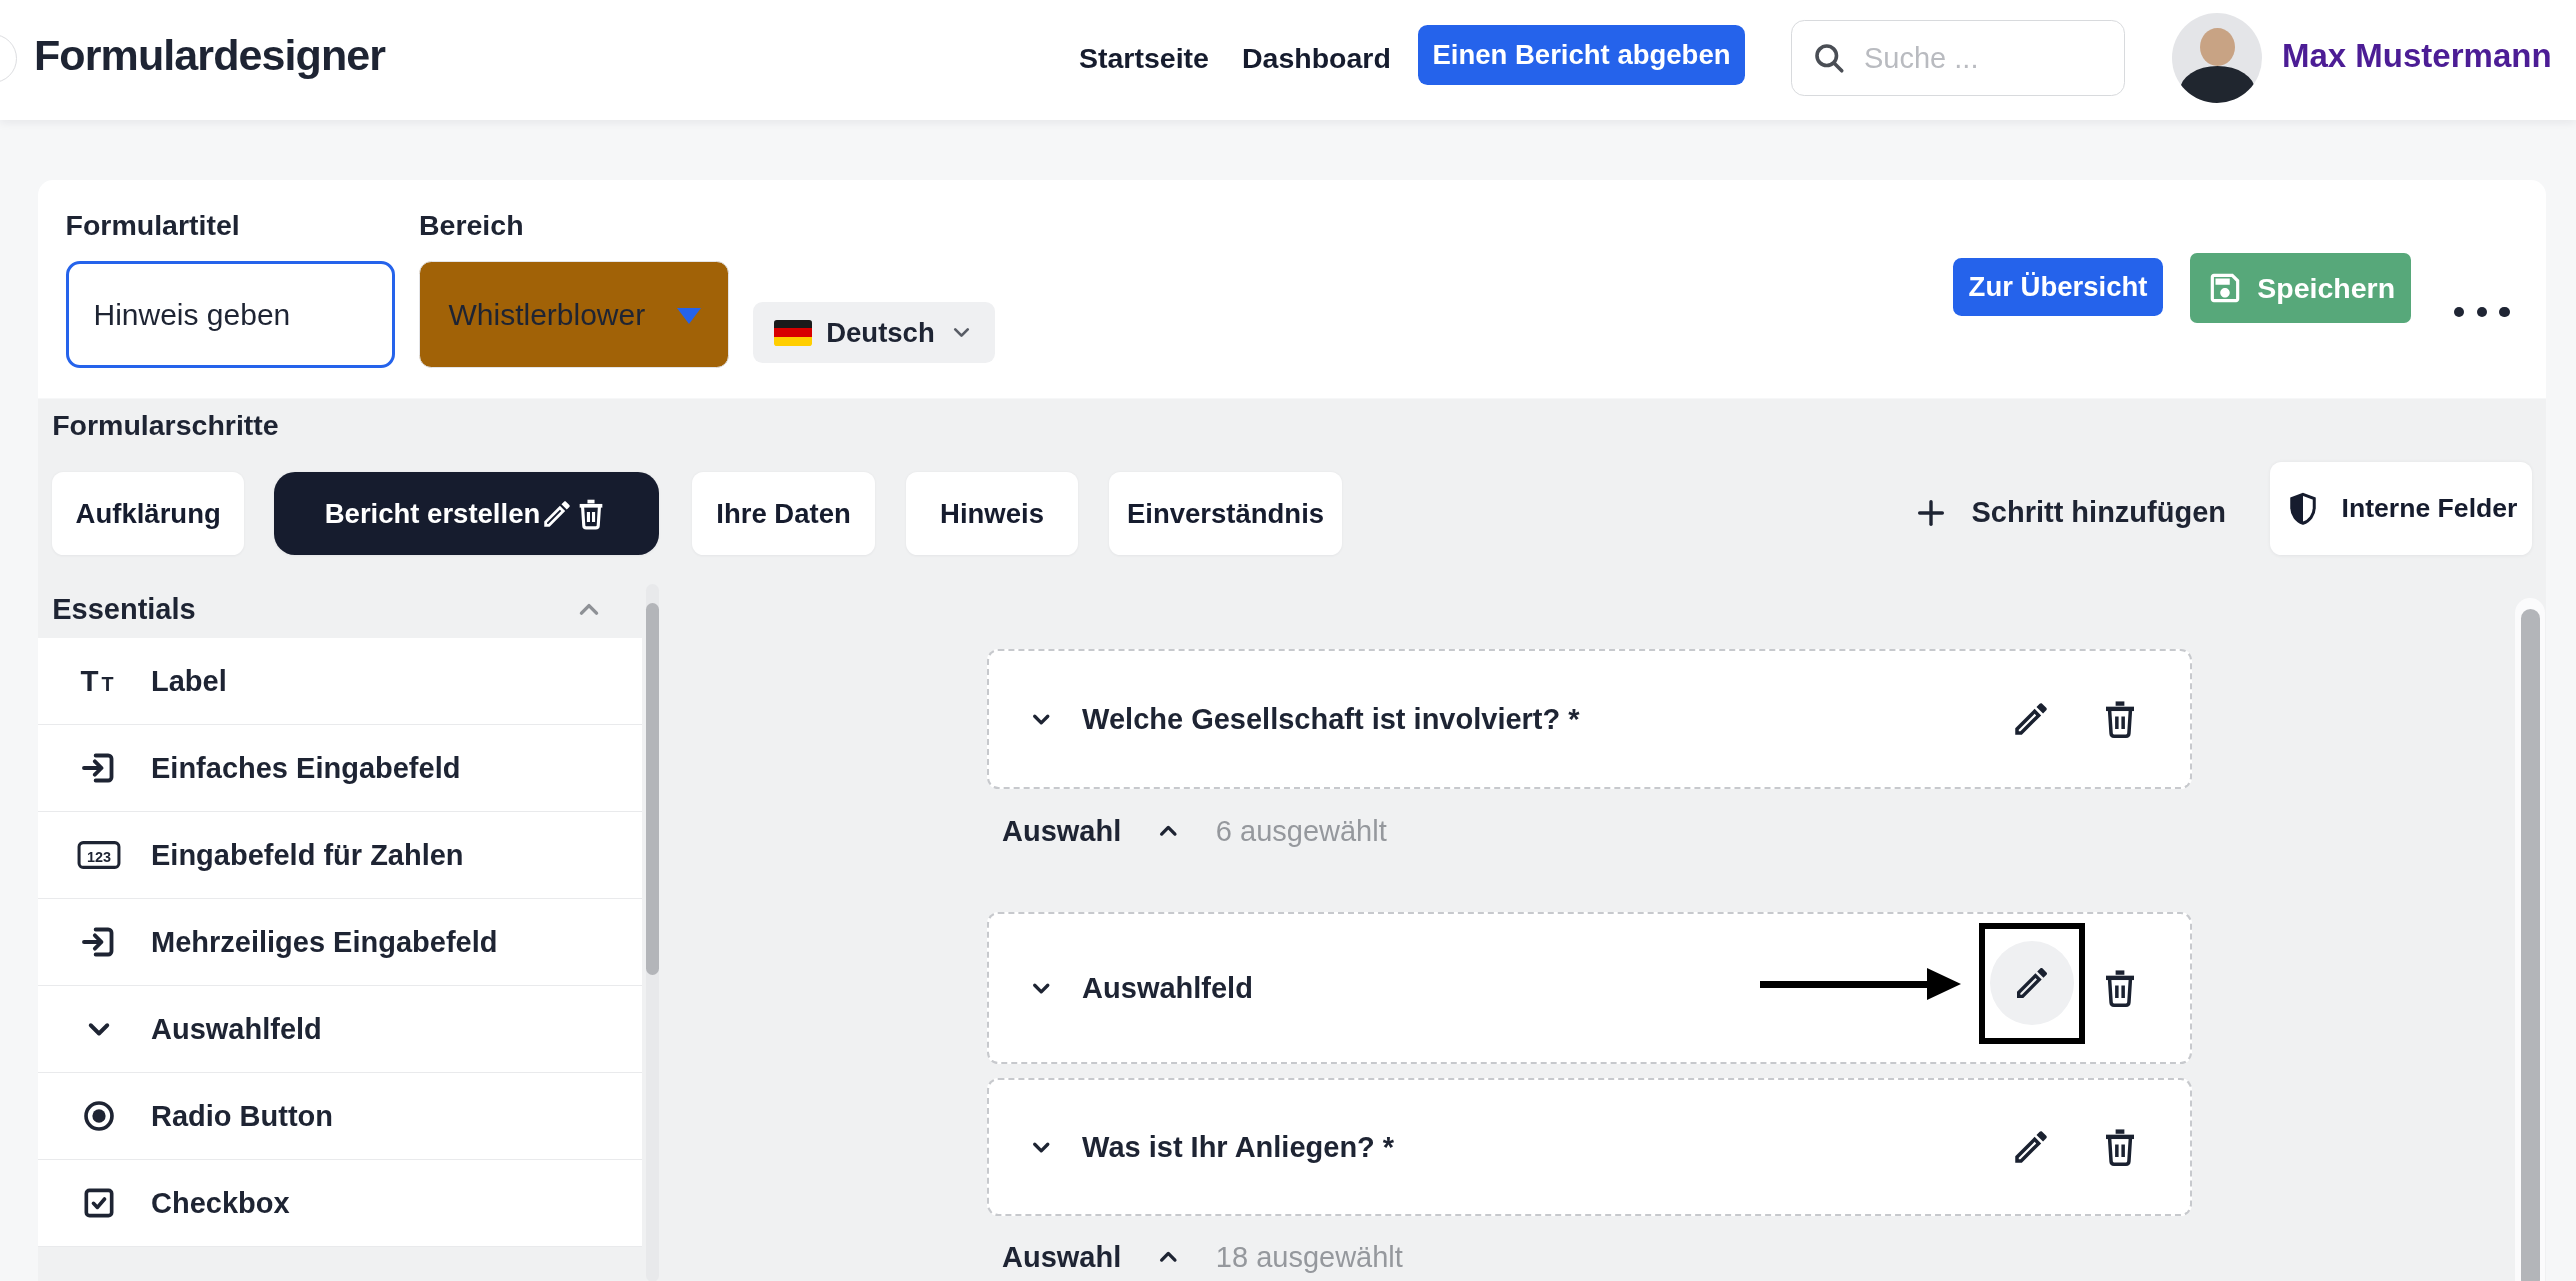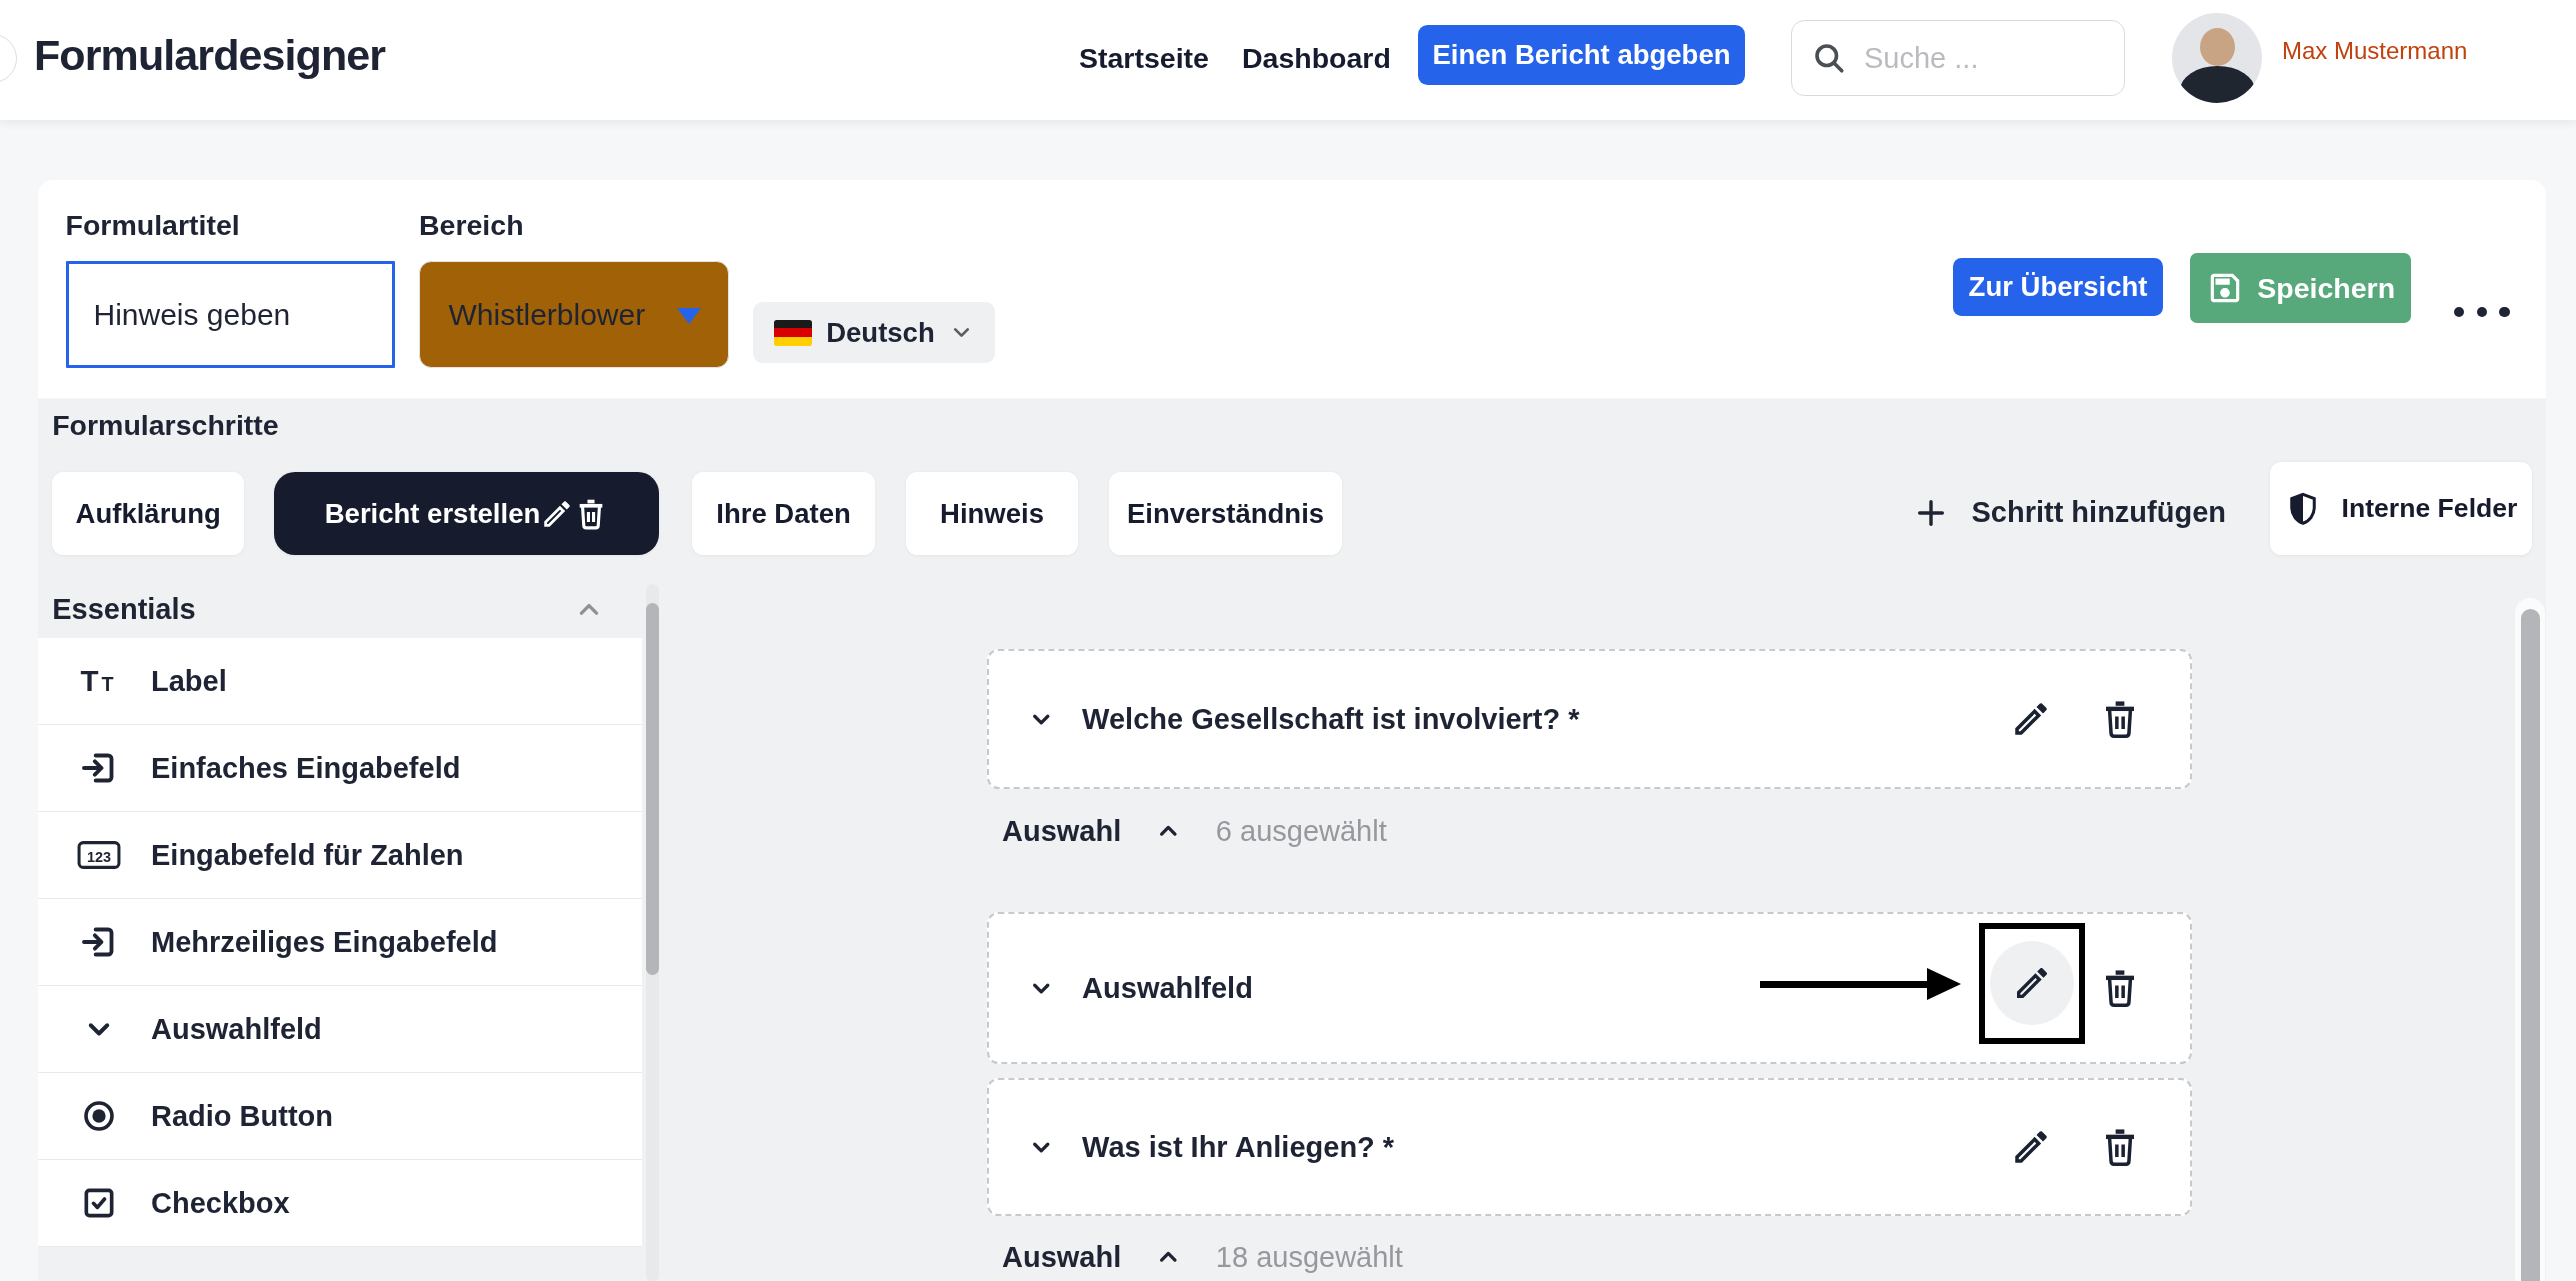--- a/index.html
+++ b/index.html
@@ -57,33 +57,33 @@
   .avatar .head {
     position:absolute; left:27.5px; top:15px; width:35px; height:38px;
     border-radius:50%; background:#c8a384;
   }
   .avatar .body {
     position:absolute; left:7.6px; top:53px; width:75px; height:49px;
     border-radius:50% 50% 0 0; background:#20262f;
   }
   .user-name {
     position:absolute; left:2282px; top:37px;
-    font-size:24px; font-weight:400; color:#c2410c; white-space:nowrap;
+    font-size:33px; font-weight:700; color:#4c1d95; white-space:nowrap;
   }
   
   .panel-top {
     position:absolute; left:38px; top:180px; width:2508px; height:218px;
     background:#ffffff; border-radius:15px 15px 0 0;
   }
   .field-label { position:absolute; font-size:28.5px; font-weight:700; color:#1e2433; }
   .lbl-title { left:27.5px; top:28.5px; }
   .lbl-area  { left:381px; top:28.5px; }
   .title-input {
     position:absolute; left:27.5px; top:81px; width:329px; height:107px;
-    border:3.8px solid #2563eb; border-radius:1px; outline:none;
+    border:3.8px solid #2563eb; border-radius:14px; outline:none;
     font-family:inherit; font-size:30px; color:#1e2433; padding:0 25px;
     background:#fff;
   }
   .area-select {
     position:absolute; left:381px; top:81px; width:310px; height:107px;
     border:1.9px solid #e3e4e7; border-radius:12.3px; background:#a16207;
     display:flex; align-items:center; padding:0 28.5px; cursor:pointer;
   }
   .area-select .val { font-size:30px; color:#1e2433; white-space:nowrap; }
   .area-select .tri {

